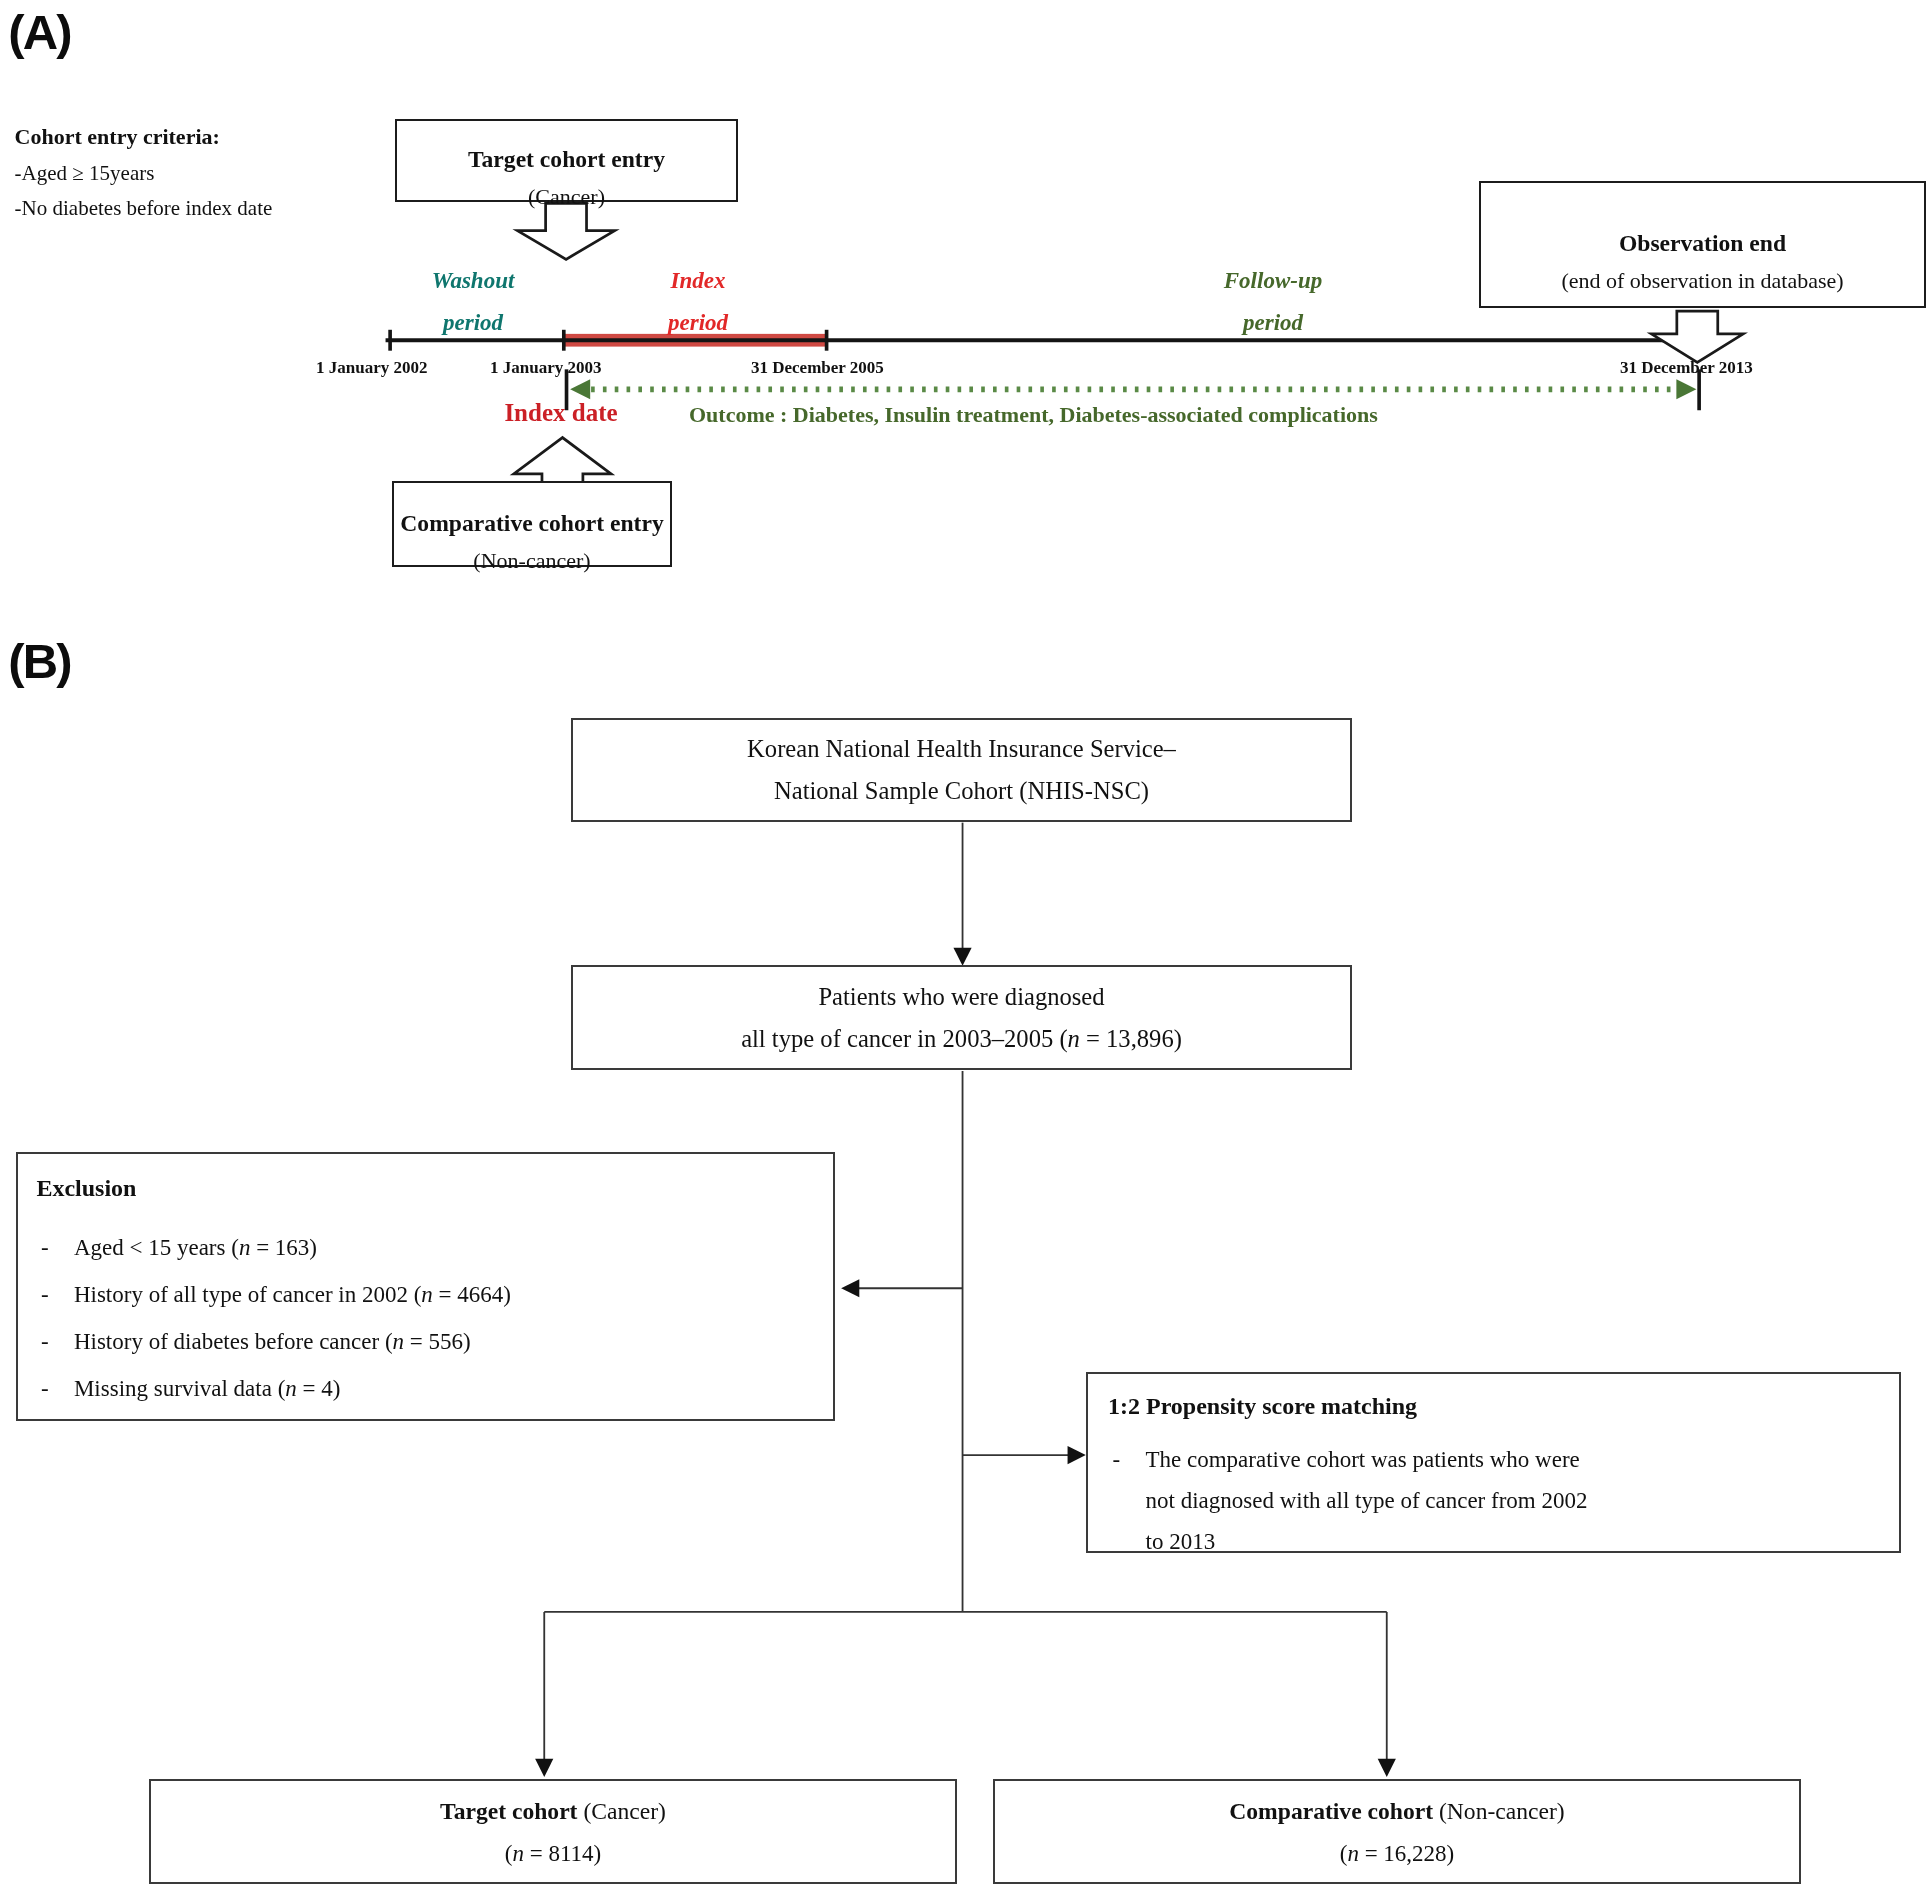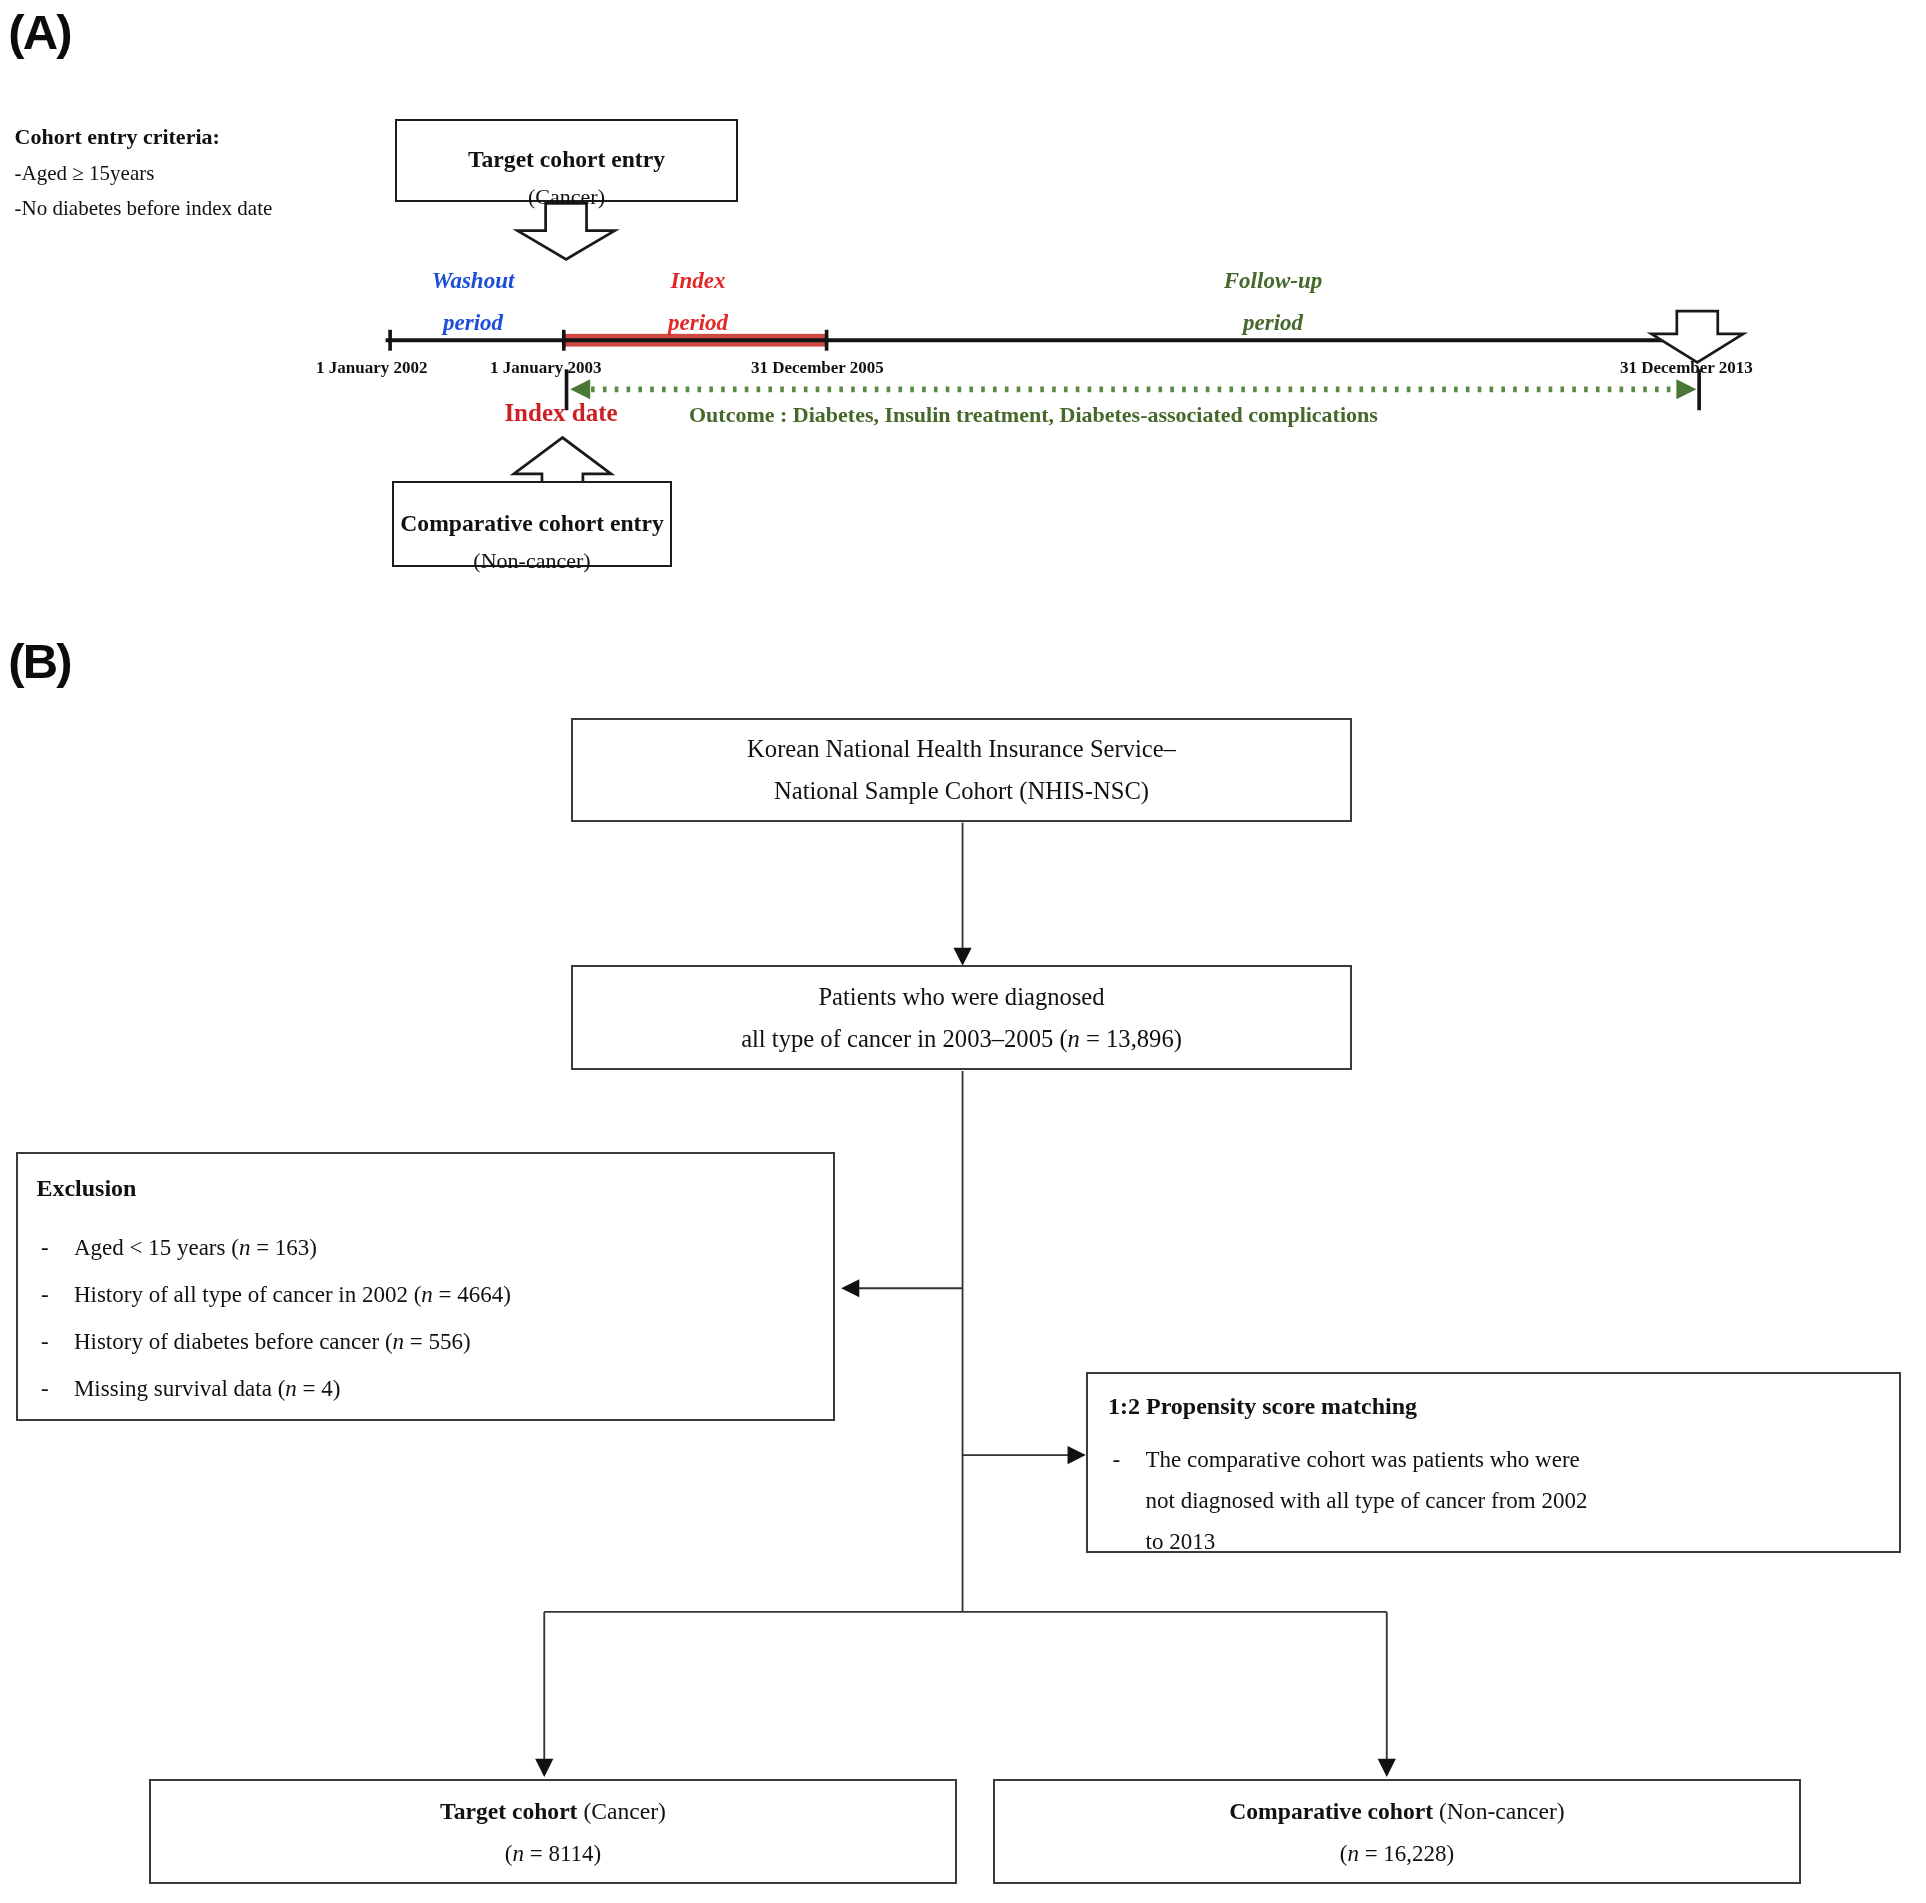--- a/index.html
+++ b/index.html
@@ -79,22 +79,26 @@
     <div class="criteria-title">Cohort entry criteria:</div>
     <div class="criteria-item">-Aged ≥ 15years</div>
     <div class="criteria-item">-No diabetes before index date</div>
   </div>
 
   <div class="box" style="left:395px;top:119px;width:343px;height:83px;border-color:#1c1c1c;">
     <div class="bl1">Target cohort entry</div>
     <div class="bl2">(Cancer)</div>
   </div>
 
+  <div class="box" style="left:1479px;top:181px;width:447px;height:127px;border-color:#1c1c1c;">
+    <div class="bl1">Observation end</div>
+    <div class="bl2">(end of observation in database)</div>
+  </div>
 
-  <div class="period-label" style="left:400px;top:260px;width:146px;color:#1d4ed8;">
+  <div class="period-label" style="left:400px;top:260px;width:146px;color:#0f766e;">
     <div>Washout</div>
     <div>period</div>
   </div>
   <div class="period-label" style="left:632px;top:260px;width:132px;color:#e22828;">
     <div>Index</div>
     <div>period</div>
   </div>
   <div class="period-label" style="left:1191px;top:260px;width:164px;color:#46682b;">
     <div>Follow-up</div>
     <div>period</div>

